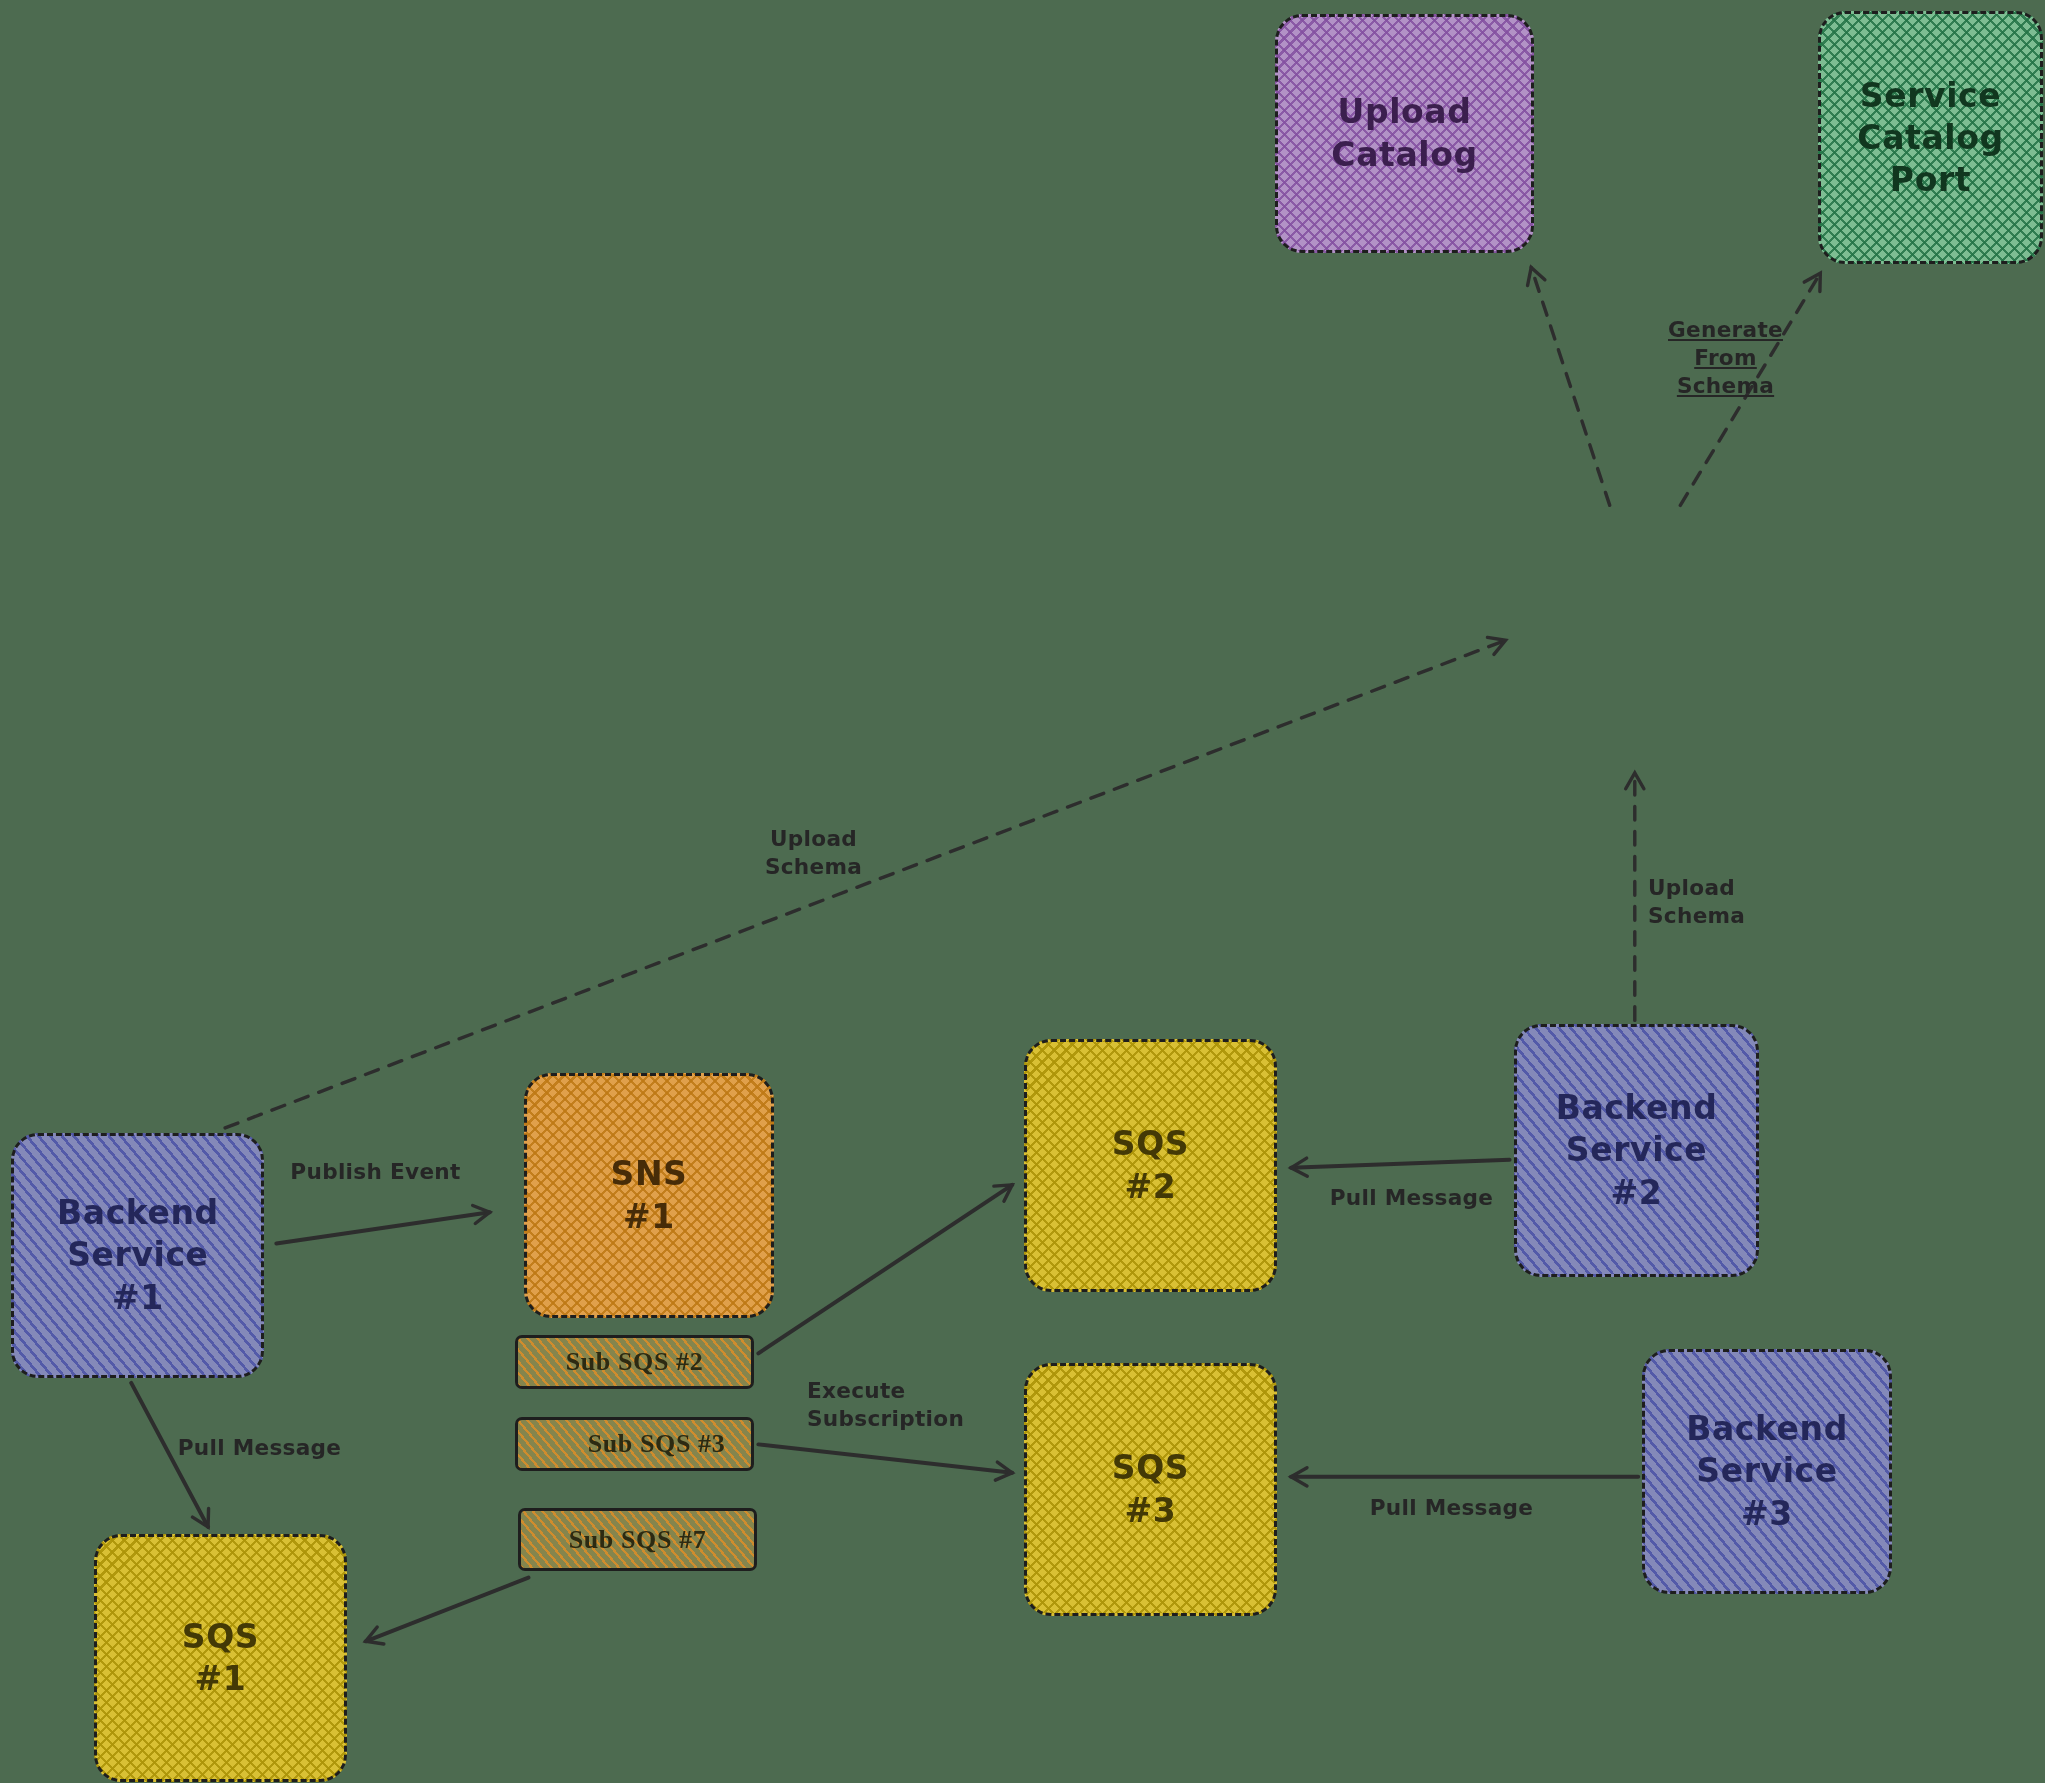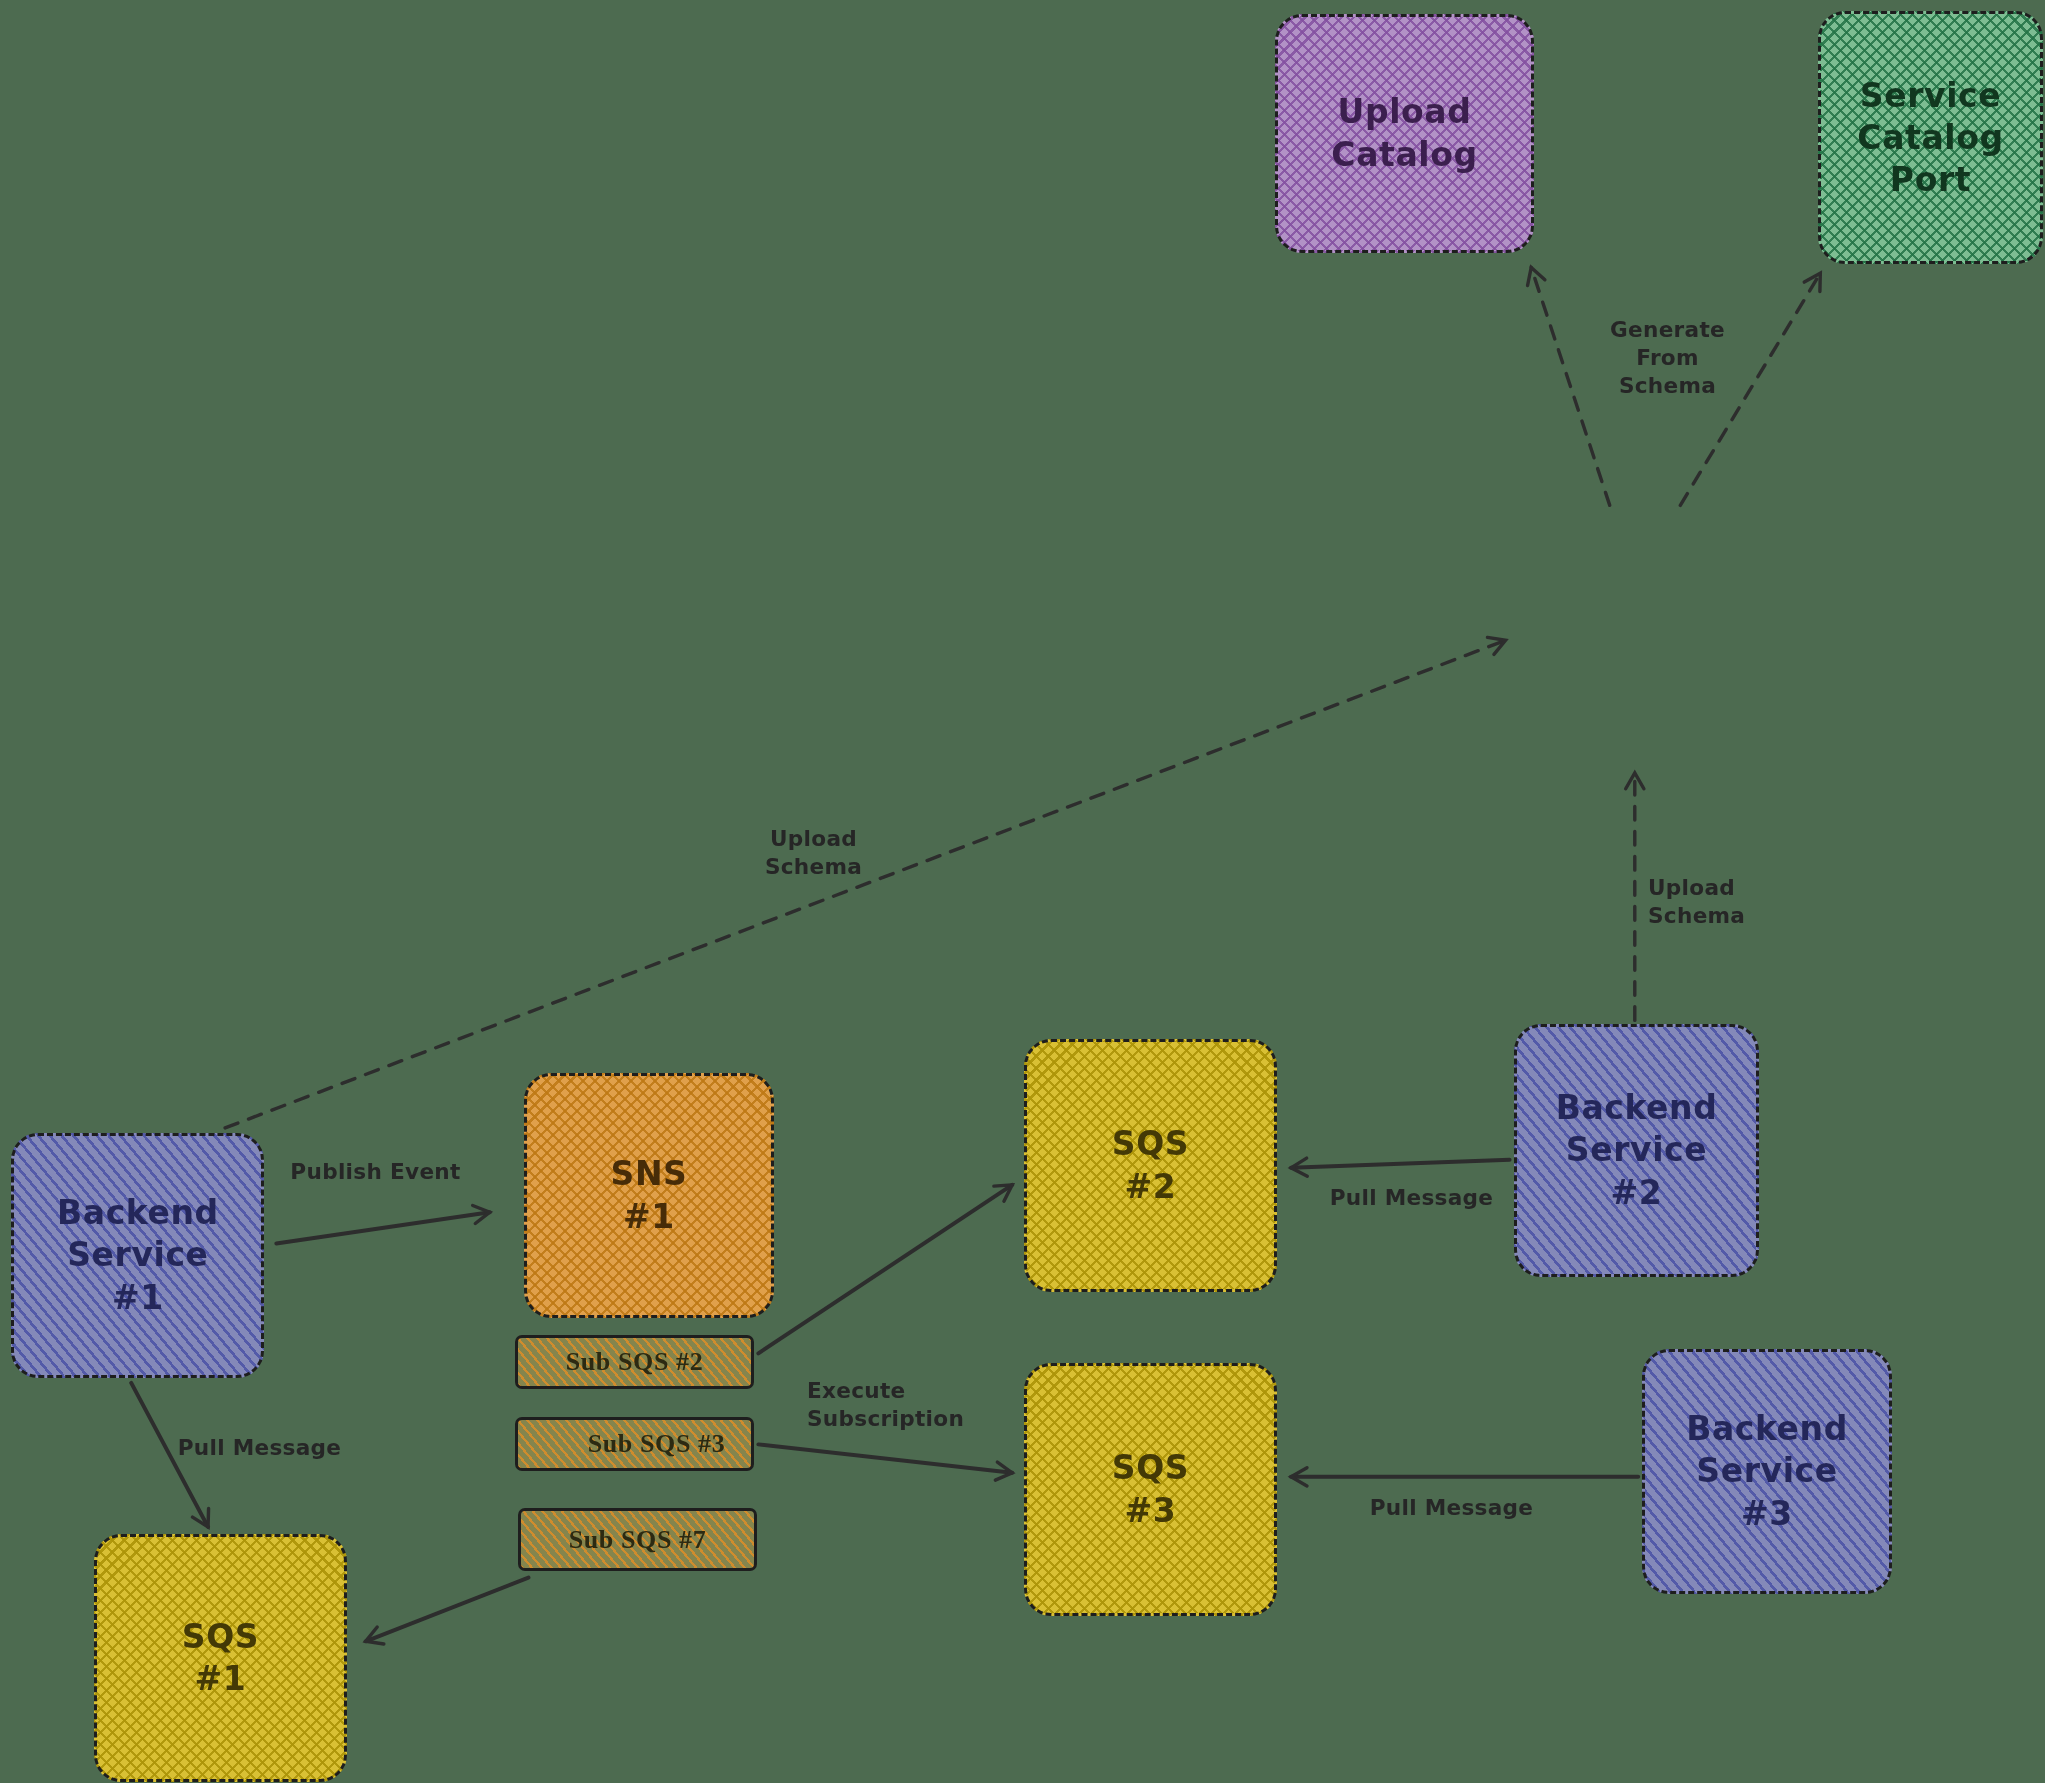--- a/index.html
+++ b/index.html
@@ -202,21 +202,21 @@
 #1</span>
   </div>
 
   <div class="edge-label" style="left:290px; top:1158px; width:171px;">Publish Event</div>
 
   <div class="edge-label" style="left:174px; top:1434px; width:171px;">Pull Message</div>
 
   <div class="edge-label" style="left:734px; top:825px; width:159px;">Upload
 Schema</div>
 
-  <div class="edge-label" style="left:1588px; top:316px; width:159px;">Generate
+  <div class="edge-label" style="left:1646px; top:316px; width:159px;text-decoration:underline;">Generate
 From
 Schema</div>
 
   <div class="edge-label" style="left:1648px; top:874px; width:148px; text-align:left;">Upload
 Schema</div>
 
   <div class="edge-label" style="left:1326px; top:1184px; width:171px;">Pull Message</div>
 
   <div class="edge-label" style="left:807px; top:1377px; width:250px; text-align:left;">Execute Subscription</div>
 

